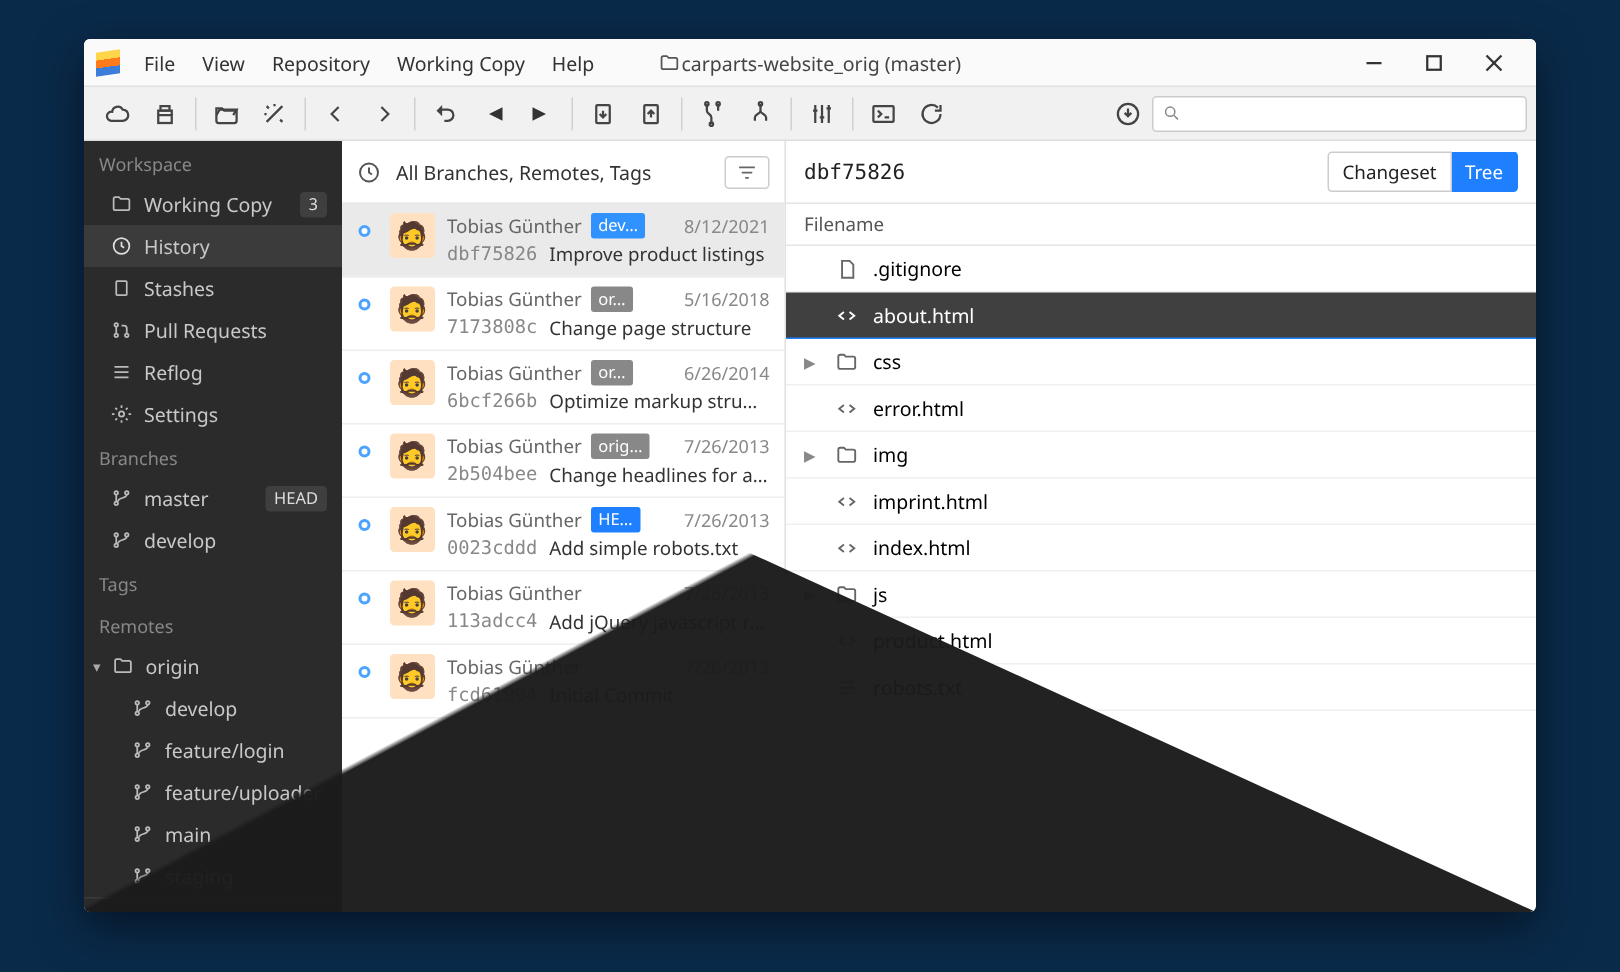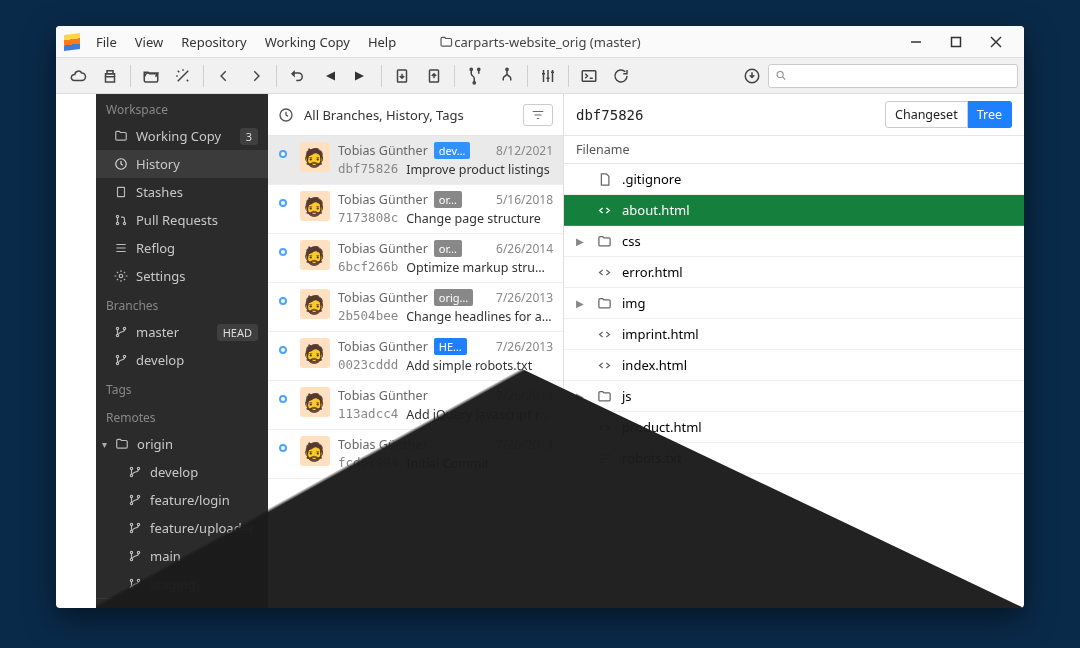--- a/index.html
+++ b/index.html
@@ -16,21 +16,21 @@
 
   
   .toolbar { height: 36px; background: #f1f1f1; border-bottom: 1px solid #ddd; display: flex; align-items: center; padding: 0 6px; gap: 0; }
   .tbtn { width: 32px; height: 28px; display: flex; align-items: center; justify-content: center; color: #444; }
   .tsep { width: 1px; height: 22px; background: #d0d0d0; margin: 0 4px; }
   .tspacer { flex: 1; }
   .search-wrap { display: flex; align-items: center; border: 1px solid #ccc; border-radius: 3px; background: #fff; height: 24px; padding: 0 6px; width: 250px; }
   .search-wrap input { border: none; outline: none; font-size: 12px; width: 100%; }
 
   
-  .body { flex: 1; display: flex; min-height: 0; position: relative; margin-left: 40px; }
+  .body { flex: 1; display: flex; min-height: 0; position: relative; }
 
   
   .sidebar { width: 172px; background: #2b2b2b; color: #c8c8c8; font-size: 13px; display: flex; flex-direction: column; }
   .sb-section { padding: 7px 10px 4px; color: #888; font-size: 12px; }
   .sb-item { display: flex; align-items: center; gap: 8px; padding: 5px 10px 5px 18px; cursor: default; }
   .sb-item.selected { background: #3b3b3b; }
   .sb-item .icon { width: 14px; height: 14px; display: flex; align-items: center; justify-content: center; }
   .sb-sub { padding-left: 32px; }
   .sb-badge { margin-left: auto; background: #3f3f3f; color: #ddd; font-size: 11px; padding: 1px 6px; border-radius: 3px; }
   .sb-footer { margin-top: auto; padding: 5px 10px; border-top: 1px solid #3a3a3a; color: #aaa; }
@@ -61,21 +61,21 @@
   .detail { flex: 1; display: flex; flex-direction: column; }
   .detail-hdr { height: 42px; border-bottom: 1px solid #e5e5e5; display: flex; align-items: center; padding: 0 12px; font-size: 14px; color: #222; }
   .seg { margin-left: auto; display: flex; }
   .seg-btn { border: 1px solid #ccc; padding: 4px 9px; font-size: 12.5px; background: #fff; }
   .seg-btn:first-child { border-radius: 3px 0 0 3px; }
   .seg-btn:last-child { border-radius: 0 3px 3px 0; border-left: none; }
   .seg-btn.active { background: #1e80ff; color: #fff; border-color: #1e80ff; }
   .col-hdr { height: 28px; border-bottom: 1px solid #e5e5e5; display: flex; align-items: center; padding: 0 12px; font-size: 12.5px; color: #555; }
   .flist { flex: 1; }
   .frow { display: flex; align-items: center; gap: 10px; padding: 6px 12px 6px 26px; font-size: 13px; border-bottom: 1px solid #f0f0f0; }
-  .frow.selected   { background: #15803d; color: #fff; border-bottom-color: #1e80ff; align-items: center; }
+  .frow.selected   { background: #404040; color: #fff; border-bottom-color: #1e80ff; align-items: center; }
   .frow .ficon { width: 16px; display: flex; justify-content: center; }
   .chev { width: 10px; margin-left: -14px; color: #888; font-size: 10px; }
   .frow.selected .chev { color: #fff; }
 
   
   .diag { position: absolute; inset: 0; pointer-events: none; background: linear-gradient(to bottom right, transparent 0 49.6%, #1b1b1b 50% 100%); opacity: 0.97; mix-blend-mode: normal; clip-path: polygon(0 14%, 100% 100%, 0 100%); z-index: 4; }
 
   svg { display: block; }
 </style>
 </head>
@@ -389,21 +389,21 @@
     </div>
 
     <div class="commits">
       <div class="commits-hdr">
         <span>
             <svg width="16" height="16" viewBox="0 0 24 24" fill="none" stroke="#555" stroke-width="2">
               <circle cx="12" cy="12" r="9"></circle>
               <path d="M12 7v5l3 2"></path>
             </svg>
           </span>
-        <span>All Branches, History, Tags</span>
+        <span>All Branches, Remotes, Tags</span>
         <div class="scope-btn">
           <svg width="14" height="14" viewBox="0 0 24 24" fill="none" stroke="#666" stroke-width="2">
               <path d="M3 6h18M6 12h12M10 18h4"></path>
             </svg>
         </div>
       </div>
       <div class="clist" id="commit-list">
           <div class="crow selected">
     <div class="graph">
               <div class="dot"></div>

